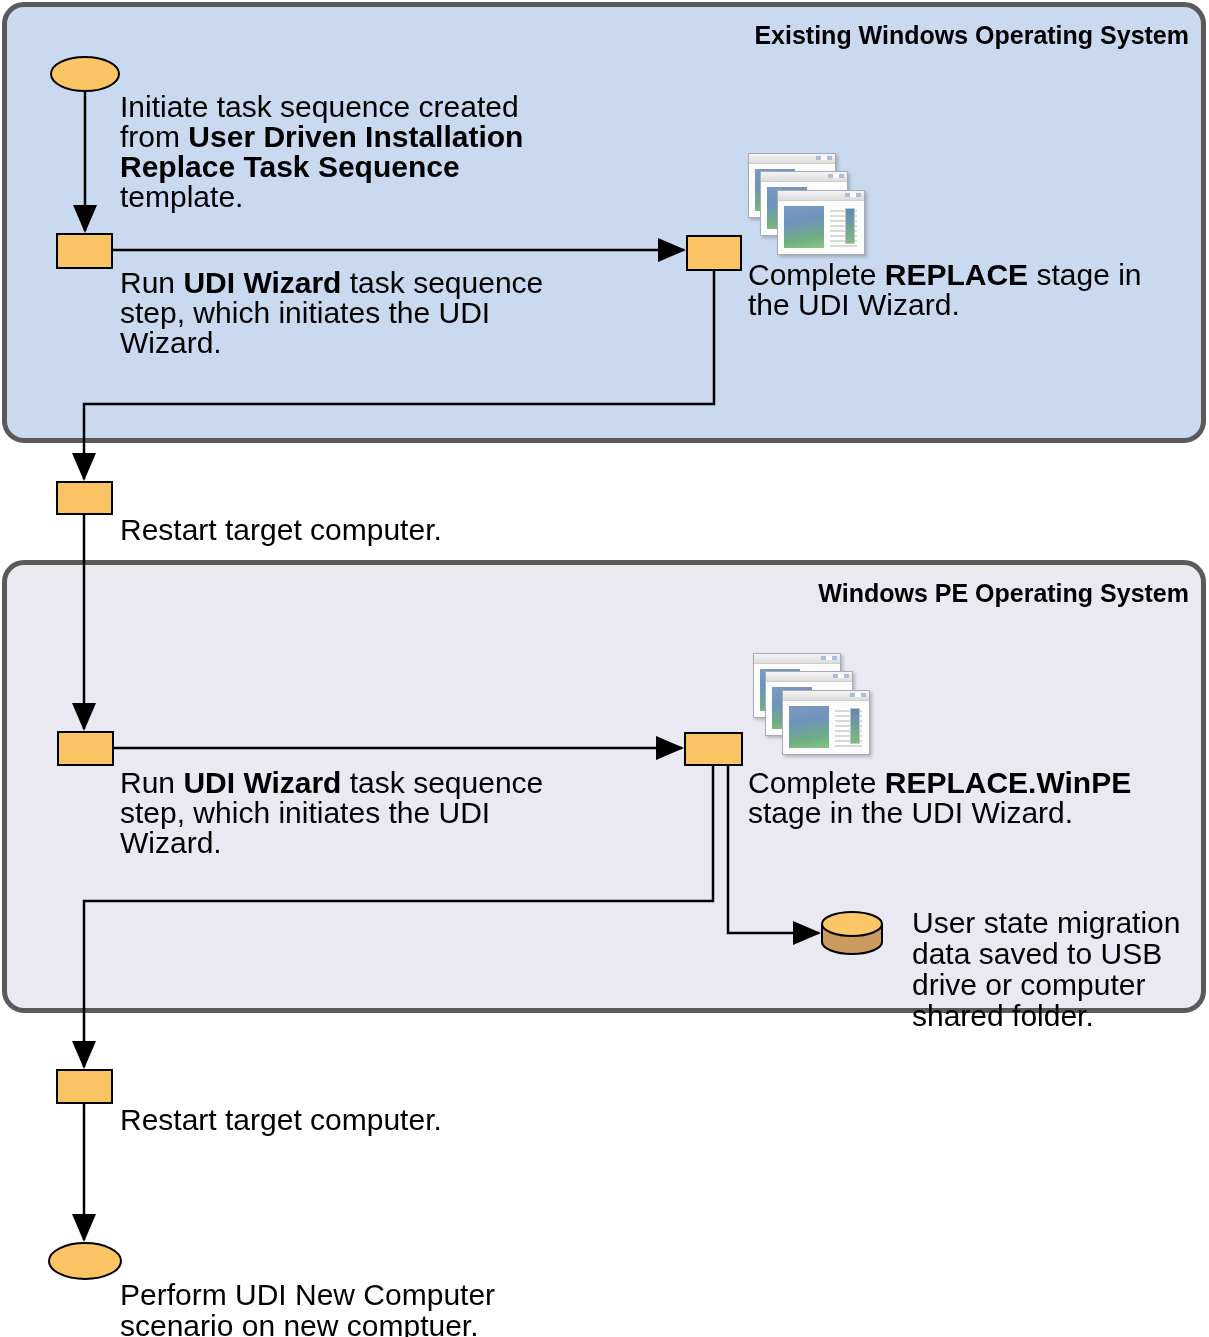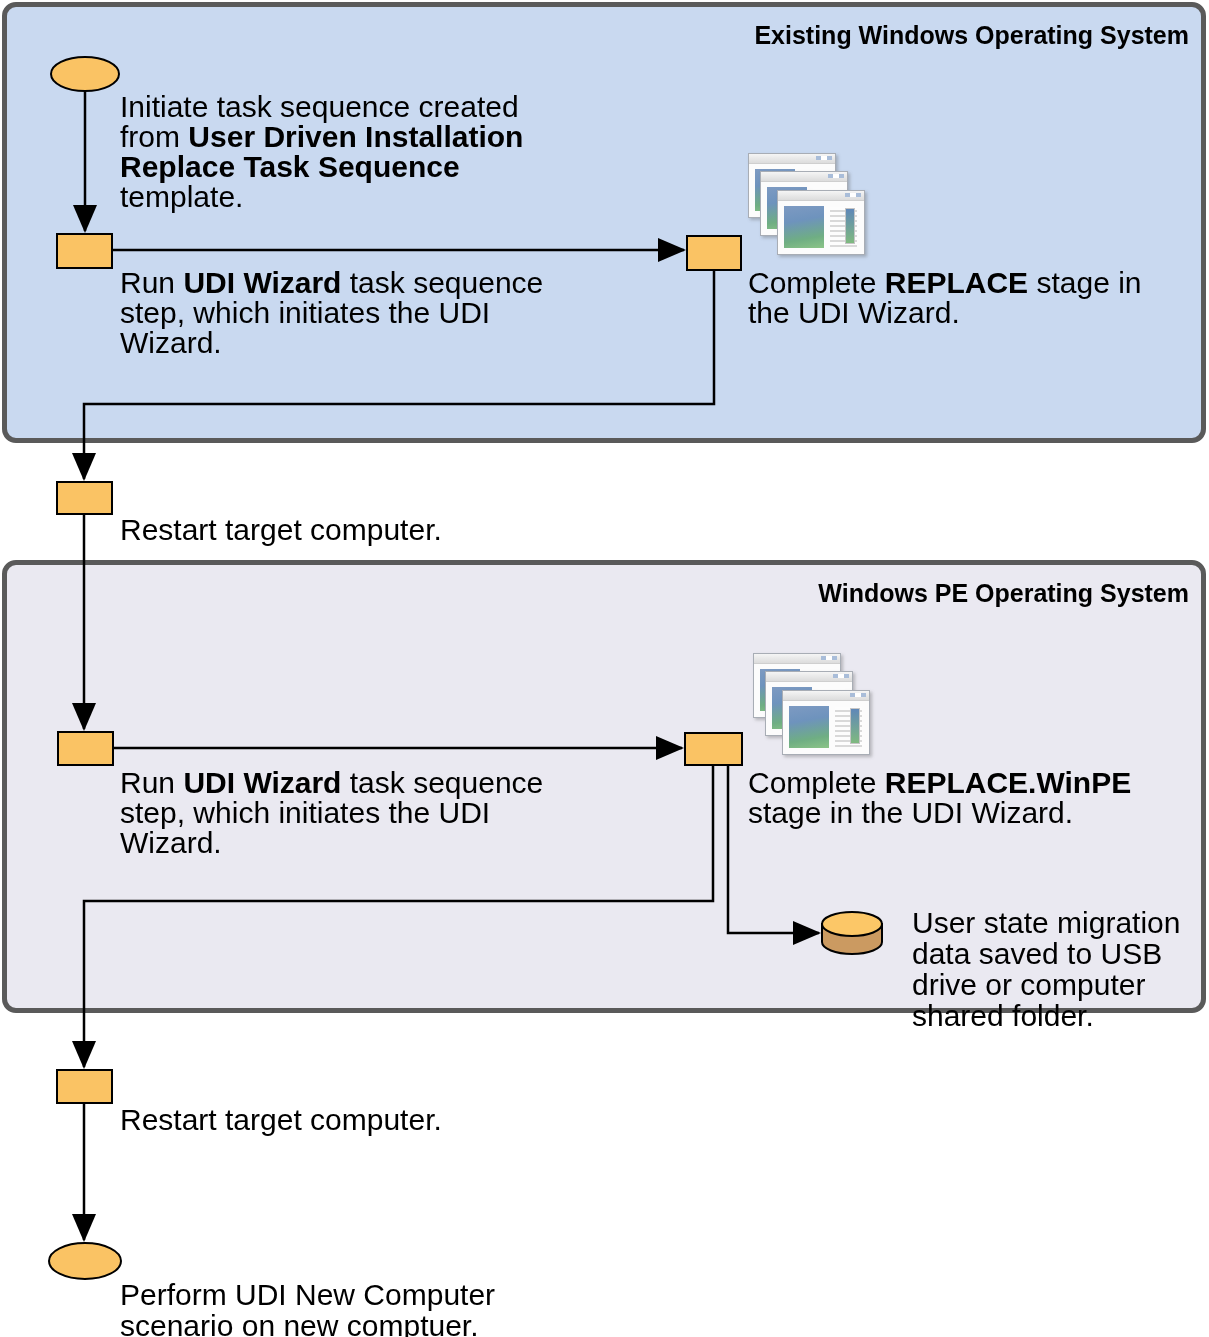--- a/index.html
+++ b/index.html
@@ -2,21 +2,21 @@
 <html><head>
 <meta charset="utf-8">
 <style>
   html,body { margin:0; padding:0; }
   body {
     width:1209px; height:1337px; position:relative; overflow:hidden;
     background:#ffffff; font-family:"Liberation Sans", sans-serif; color:#000;
   }
   .container {
     position:absolute; box-sizing:border-box;
-    border:5px solid #5a5a5a; border-radius:14px;
+    border:5px solid #5a5a5a; border-radius:22px;
   }
   .c1 { left:2px; top:2px; width:1204px; height:441px; background:#c9d9f0; }
   .c2 { left:2px; top:560px; width:1204px; height:453px; background:#eae9f1; }
   .ctitle {
     font-weight:bold; font-size:25px; text-align:right;
     padding:14px 12px 0 0; letter-spacing:0;
   }
   .label {
     position:absolute; font-size:30px; line-height:30px;
   }
@@ -104,21 +104,21 @@
   </div>
 
   <div class="label" style="left:120px; top:92px; width:462px;">
     <span>Initiate task sequence created from </span><b>User Driven Installation Replace Task Sequence</b><span> template.</span>
   </div>
 
   <div class="label" style="left:120px; top:268px; width:425px;">
     <span>Run </span><b>UDI Wizard</b><span> task sequence step, which initiates the UDI Wizard.</span>
   </div>
 
-  <div class="label" style="left:748px; top:268px; width:430px;">
+  <div class="label" style="left:748px; top:260px; width:430px;">
     <span>Complete </span><b>REPLACE</b><span> stage in the UDI Wizard.</span>
   </div>
 
   <div class="label" style="left:120px; top:515px; width:420px;">
     <span>Restart target computer.</span>
   </div>
 
   <div class="label" style="left:120px; top:768px; width:425px;">
     <span>Run </span><b>UDI Wizard</b><span> task sequence step, which initiates the UDI Wizard.</span>
   </div>

